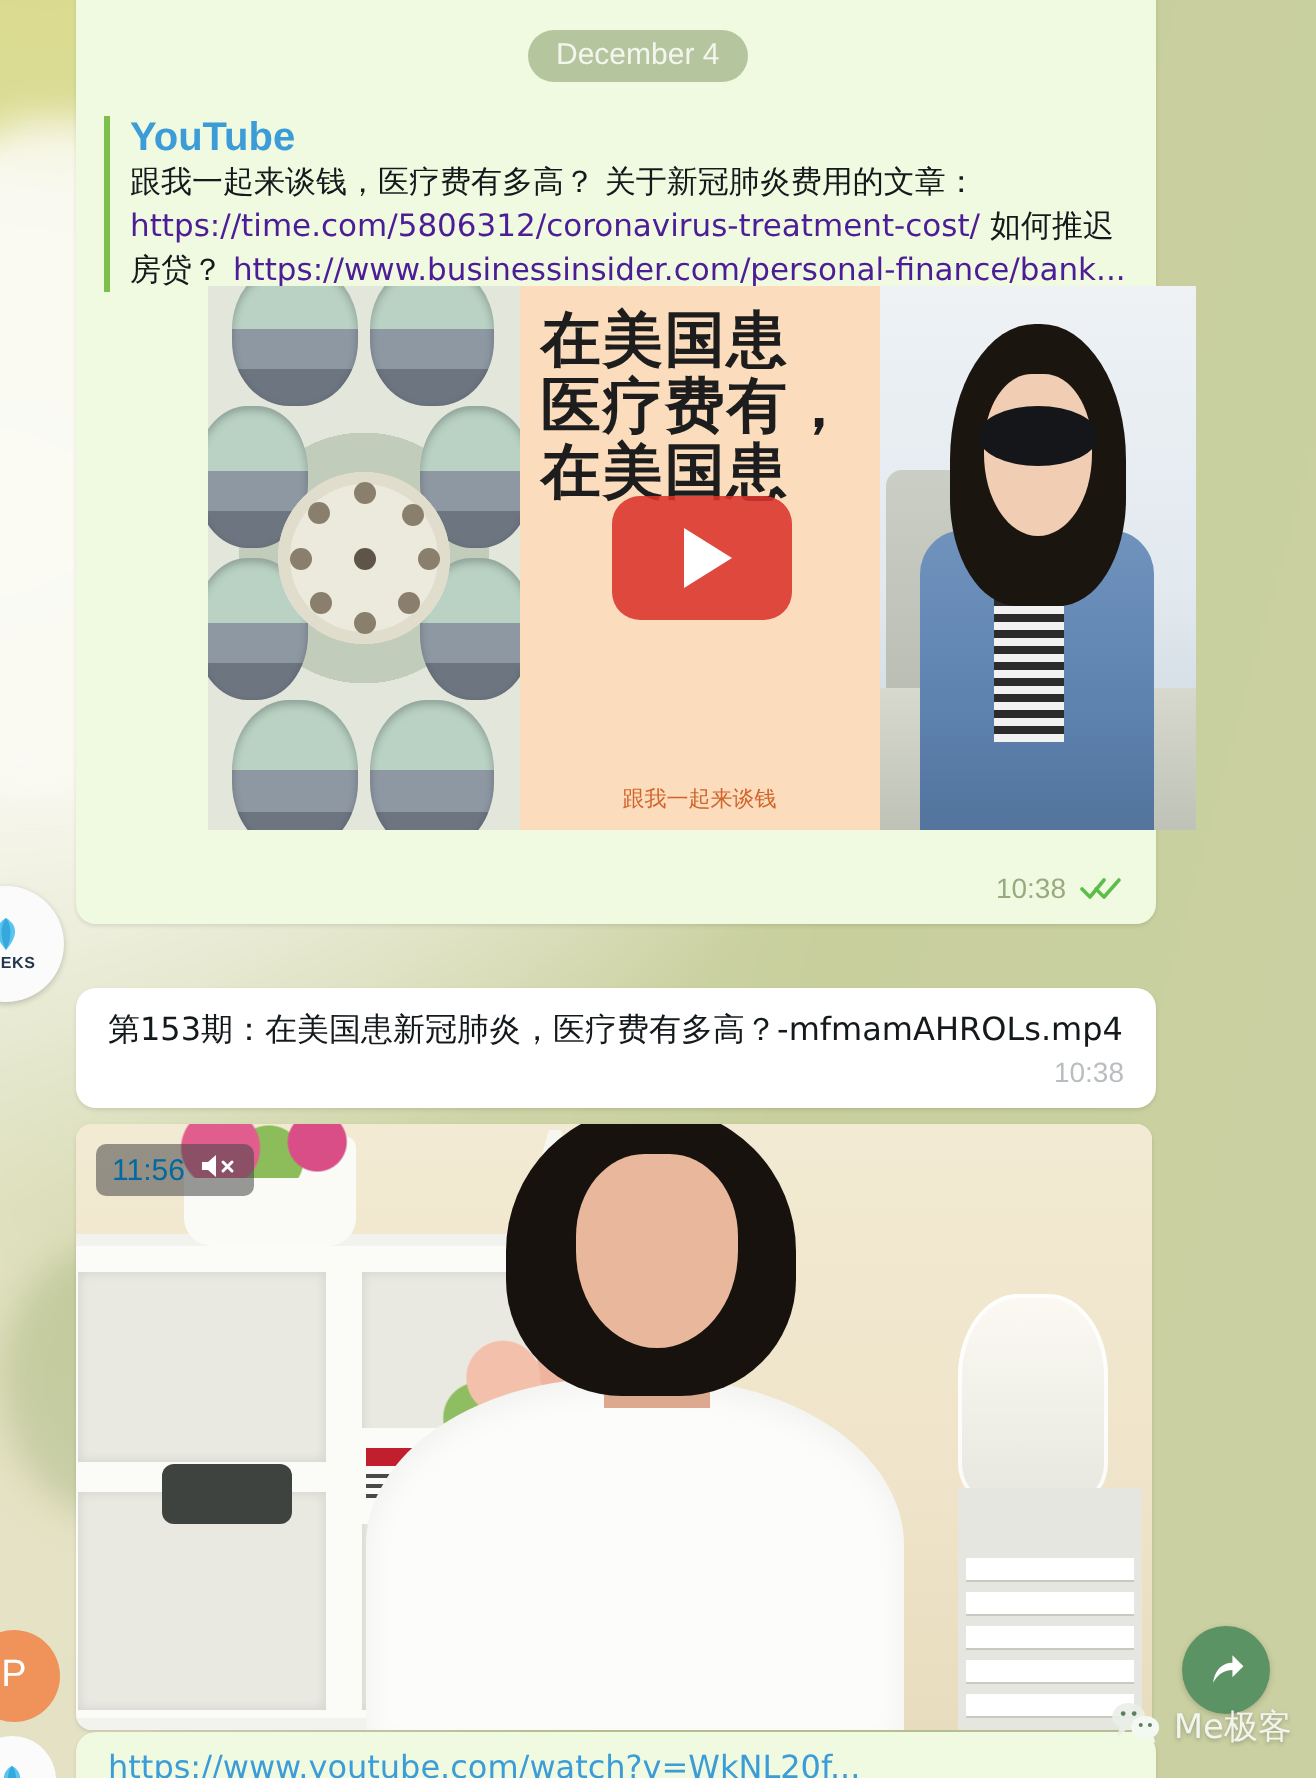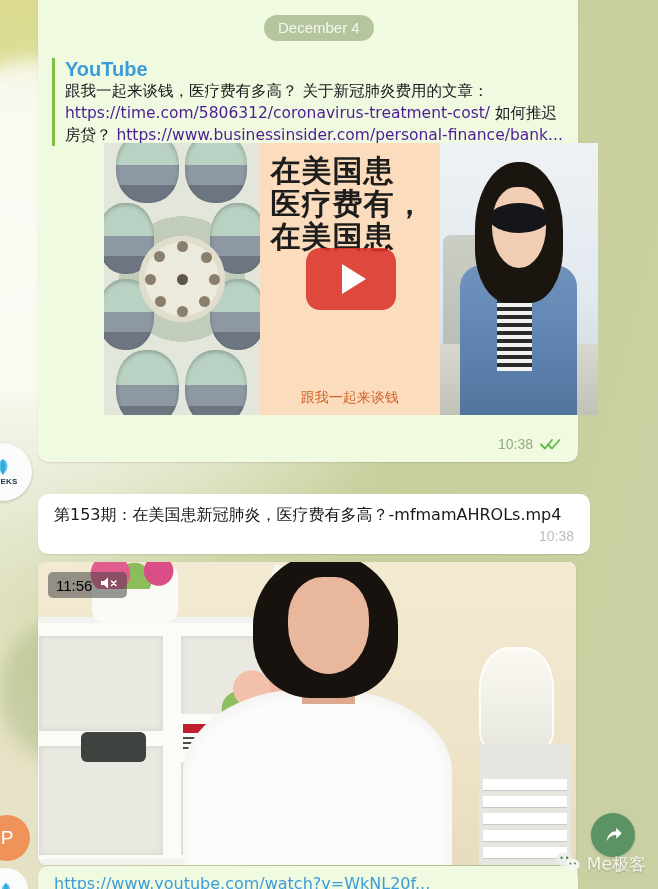--- a/index.html
+++ b/index.html
@@ -70,21 +70,21 @@
   .poster-cn{position:absolute;left:6%;top:4%;width:92%;
     font-family:"DejaVu Sans","Liberation Sans",sans-serif;
     color:#1d1d1d;font-size:30px;line-height:33px;font-weight:600;letter-spacing:1px;}
   .poster-bar{position:absolute;left:0;right:0;top:65.5%;height:17%;
     background:#f0a33c;display:flex;flex-direction:column;
     align-items:center;justify-content:center;}
   .poster-bar span{color:#fff;font-size:11px;line-height:13px;
     font-family:"Liberation Sans Narrow","Liberation Sans",sans-serif;
     transform:scaleX(.9);white-space:nowrap;}
   .poster-foot{position:absolute;left:0;right:0;bottom:3%;text-align:center;
-    color:#d2642b;font-size:14px;
+    color:#d2642b;font-size:11px;
     font-family:"DejaVu Sans","Liberation Sans",sans-serif;}
 
   
   .w-sky{position:absolute;inset:0;background:linear-gradient(180deg,#eef2f5 0%,#e2e9ef 55%,#c9d4dc 100%);}
   .w-stone{position:absolute;left:2%;top:34%;width:42%;height:66%;
     background:linear-gradient(180deg,#cbcec4,#b0b4aa);border-radius:8px 8px 0 0;}
   .w-rail{position:absolute;left:0;right:0;bottom:0;height:26%;
     background:linear-gradient(180deg,#d7d9cf,#bfc2b7);}
   .w-hair{position:absolute;left:22%;top:7%;width:56%;height:52%;
     background:#1b1510;border-radius:48% 48% 38% 38%;}
@@ -106,21 +106,21 @@
     border-bottom:15px solid transparent;margin-left:6px;}
 
   
   .meta{position:absolute;right:16px;bottom:10px;display:flex;align-items:center;gap:7px;}
   .meta .t{font-size:14px;color:#96ab7f;}
   .meta.in-meta .t{color:#b8bdbf;}
   .ticks{position:relative;width:22px;height:12px;}
   .ticks svg{position:absolute;left:0;top:0;}
 
   
-  #bubble-file{left:38px;top:494px;width:540px;height:60px;padding-left:12px;}
+  #bubble-file{left:38px;top:494px;width:540px;height:60px;}
   .file-name{position:absolute;left:16px;top:11px;color:#14191c;font-size:16px;
     font-family:"DejaVu Sans","Liberation Sans",sans-serif;white-space:nowrap;}
 
   
   #bubble-video{left:38px;top:562px;width:538px;height:303px;border-radius:8px;overflow:hidden;
     box-shadow:0 1px 2px rgba(0,0,0,.12);}
   .vid{position:absolute;inset:0;background:#efe6cf;overflow:hidden;}
   .v-wall{position:absolute;inset:0;background:linear-gradient(180deg,#f3ead3 0%,#efe4c9 60%,#e8dcbe 100%);}
   .v-shelf{position:absolute;left:-2%;top:18%;width:55%;height:82%;
     background:#fbfbf8;box-shadow:inset 0 0 0 6px #f2f2ee;}
@@ -152,21 +152,21 @@
   .v-hair{position:absolute;left:40%;top:-3%;width:27%;height:48%;background:#17120e;
     border-radius:50% 50% 40% 40%;}
   .v-face{position:absolute;left:46.5%;top:5%;width:15%;height:32%;background:#e9b79c;
     border-radius:44% 44% 52% 52%;}
   .v-neck{position:absolute;left:49%;top:33%;width:10%;height:14%;background:#dca98e;}
   .v-sweat{position:absolute;left:27%;top:42%;width:50%;height:60%;background:#fcfcfa;
     border-radius:46% 46% 0 0;box-shadow:inset 0 4px 16px rgba(0,0,0,.05);}
 
   .badge{position:absolute;left:10px;top:10px;height:26px;padding:0 8px;
     background:rgba(70,70,70,.55);border-radius:5px;display:flex;align-items:center;gap:7px;}
-  .badge .d{color:#000000;font-size:15px;}
+  .badge .d{color:#0369a1;font-size:15px;}
 
   
   #bubble-next{left:38px;top:866px;width:540px;height:60px;border-radius:10px 10px 0 0;}
   .next-text{position:absolute;left:16px;top:8px;color:#3c9cd8;font-size:16px;
     font-family:"DejaVu Sans","Liberation Sans",sans-serif;white-space:nowrap;}
 
   
   #date-pill{position:absolute;left:264px;top:15px;padding:4px 14px;border-radius:13px;
     background:rgba(146,166,119,.62);color:#f3f6ef;font-size:15px;line-height:18px;}
 

